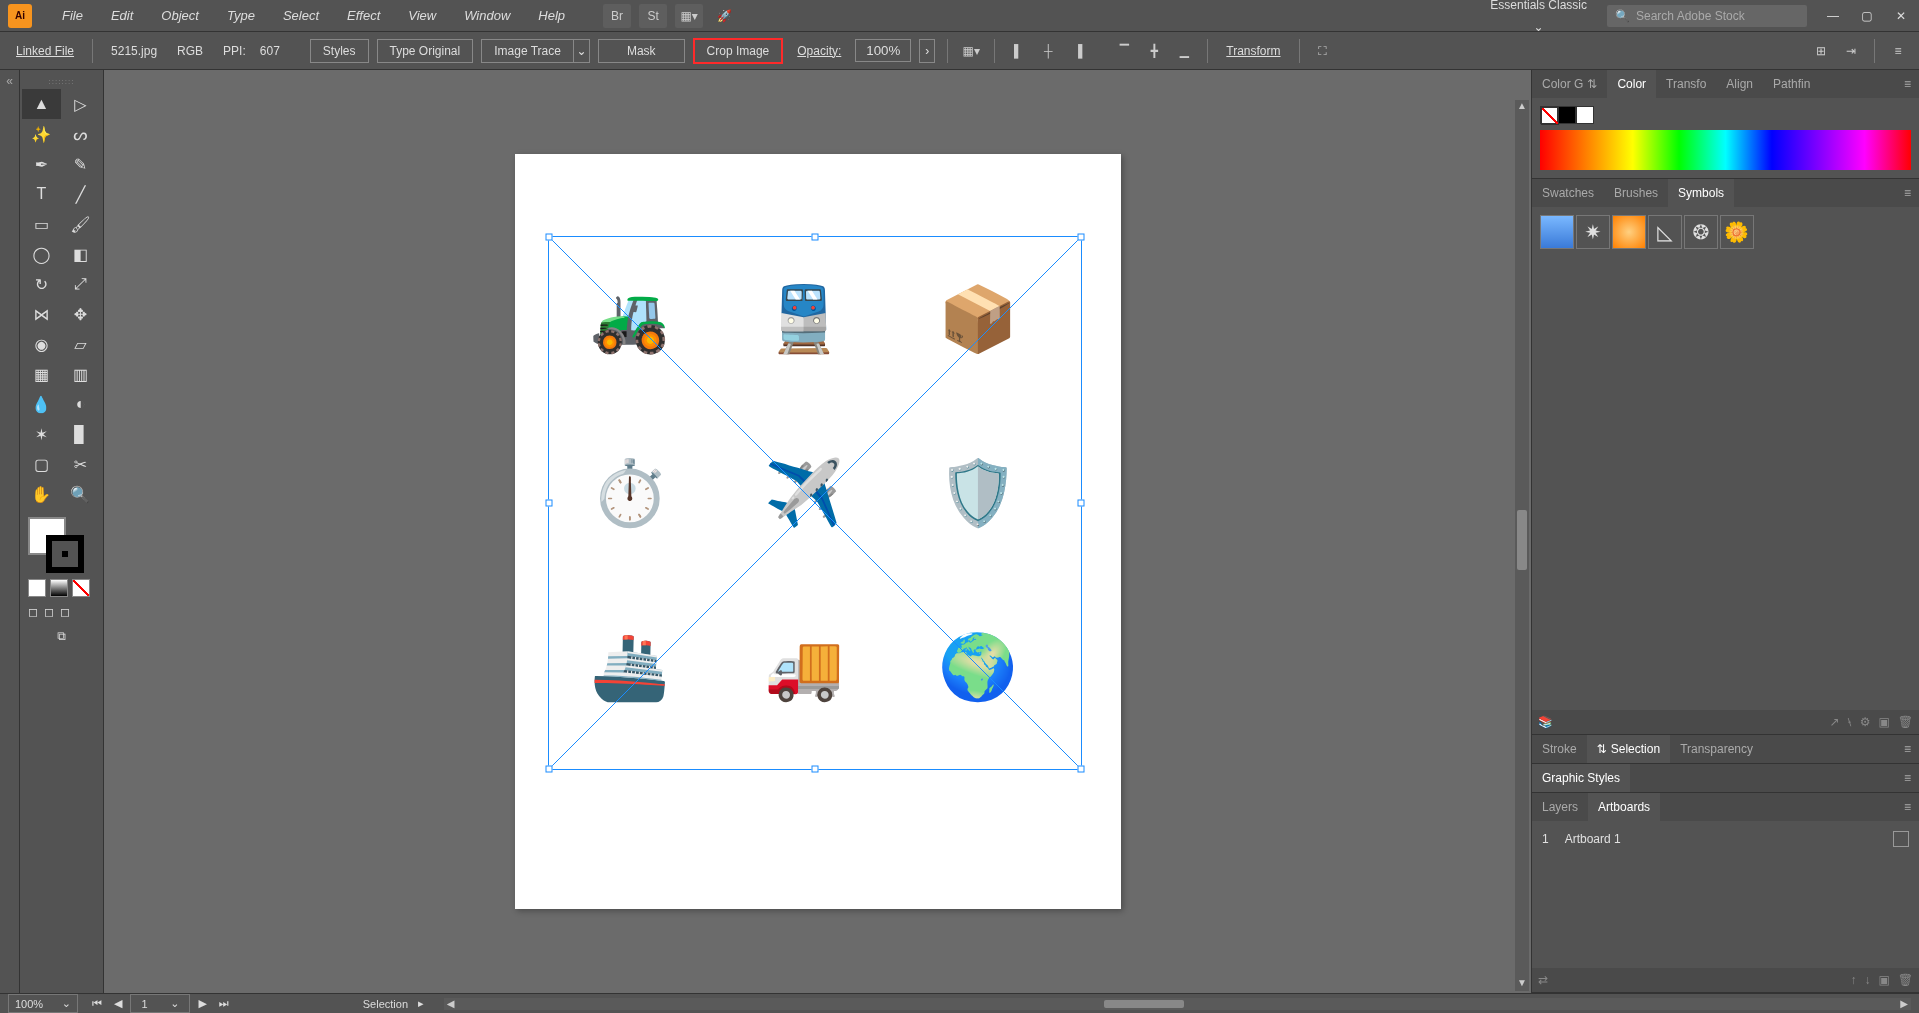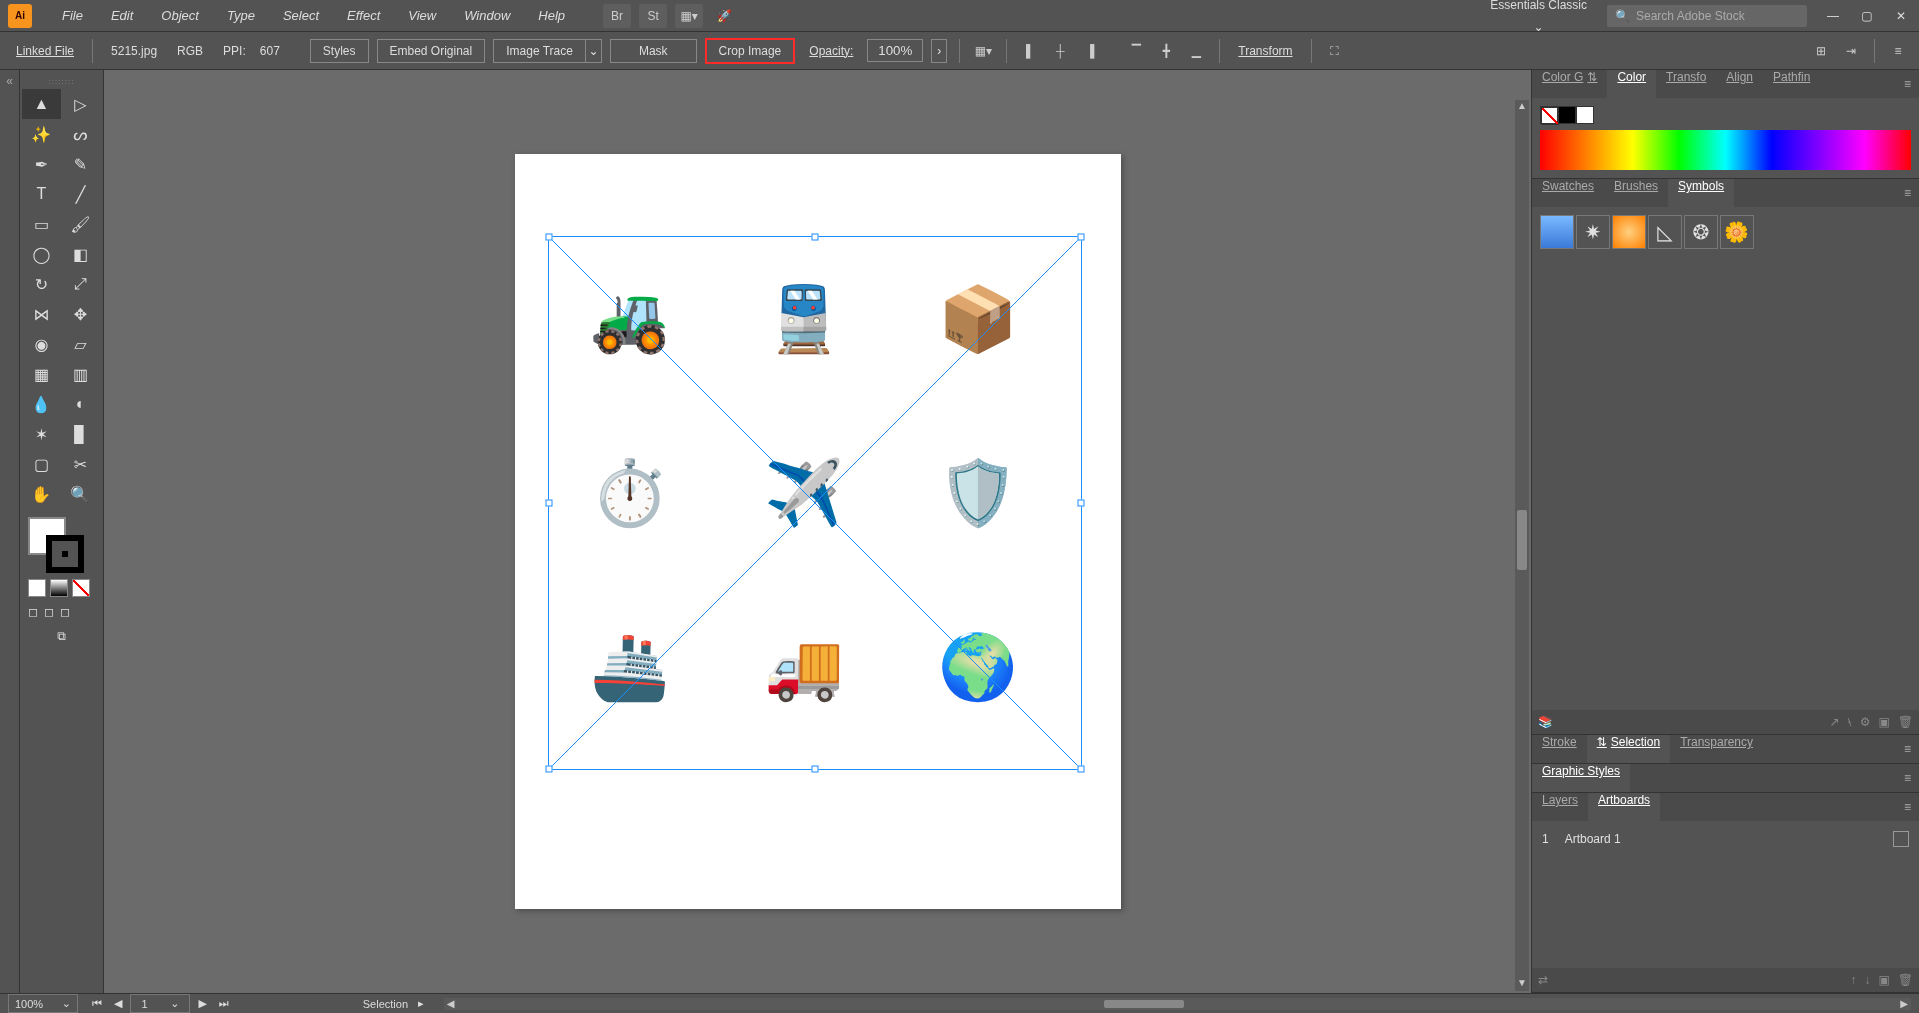--- a/index.html
+++ b/index.html
@@ -56,21 +56,21 @@
 .placed-grid { position:absolute; display:grid; grid-template-columns:repeat(3,1fr); grid-template-rows:repeat(3,1fr); gap:24px; padding:18px; }
 .placed-grid .cell { width:130px; height:130px; display:flex; align-items:center; justify-content:center; font-size:64px; }
 .vscroll { position:absolute; right:2px; top:30px; bottom:2px; width:14px; background:#5a5a5a;}
 .vscroll .thumb { position:absolute; left:2px; right:2px; background:#888; border-radius:2px;}
 .vscroll .arrow { position:absolute; left:0; right:0; height:14px; text-align:center; color:#ccc; font-size:10px;}
 
 
 .rightstack { width: 388px; background: #535353; border-left: 1px solid #333; display: flex; flex-direction: column; font-size:12px; }
 .panel { border-bottom: 1px solid #333; }
 .panel-tabs { display:flex; background:#4a4a4a; align-items:center; height:28px; }
-.ptab { padding: 0 10px; height:100%; display:flex; color:#aaa; cursor:pointer; white-space:nowrap;text-decoration:underline;}
+.ptab { padding: 0 10px; height:100%; display:flex; align-items:center; color:#aaa; cursor:pointer; white-space:nowrap;}
 .ptab.active { background:#535353; color:#fff; }
 .ptab-menu { margin-left:auto; padding:0 8px; color:#aaa;}
 .panel-body { padding:8px; }
 .color-mini { display:flex; gap:0; margin-bottom:6px;}
 .color-mini div{ width:18px; height:18px; border:1px solid #333;}
 .spectrum { height:40px; width:100%; background: linear-gradient(to right, #ff0000,#ff8000,#ffff00,#00ff00,#00ffff,#0000ff,#8000ff,#ff00ff,#ff0000);}
 .symbol-row { display:flex; gap:2px;}
 .sym { width:34px; height:34px; border:1px solid #777; display:flex; align-items:center; justify-content:center; font-size:20px;}
 .panel-foot { height:24px; background:#4a4a4a; display:flex; align-items:center; padding:0 6px; gap:8px; color:#888;}
 .panel-foot .r { margin-left:auto; display:flex; gap:8px;}
@@ -124,21 +124,21 @@
 
 <div class="controlbar">
   <span class="ctrl-text u">Linked File</span>
   <div class="ctrl-sep"></div>
   <span class="ctrl-text">5215.jpg</span>
   <span class="ctrl-text">RGB</span>
   <span class="ctrl-text">PPI:</span>
   <span class="ctrl-text" style="padding-left:0">607</span>
   <div style="width:8px"></div>
   <button class="ctrl-btn">Styles</button>
-  <button class="ctrl-btn">Embed Original</button>
+  <button class="ctrl-btn">Type Original</button>
   <div style="display:flex">
     <button class="ctrl-btn">Image Trace</button>
     <div class="ctrl-dd">⌄</div>
   </div>
   <button class="ctrl-btn" style="padding:4px 28px">Mask</button>
   <button class="ctrl-btn highlighted">Crop Image</button>
   <span class="ctrl-text u">Opacity:</span>
   <input class="opacity-field" value="100%" style="">
   <div class="ctrl-dd" style="border:1px solid #888">›</div>
   <div class="ctrl-sep"></div>

